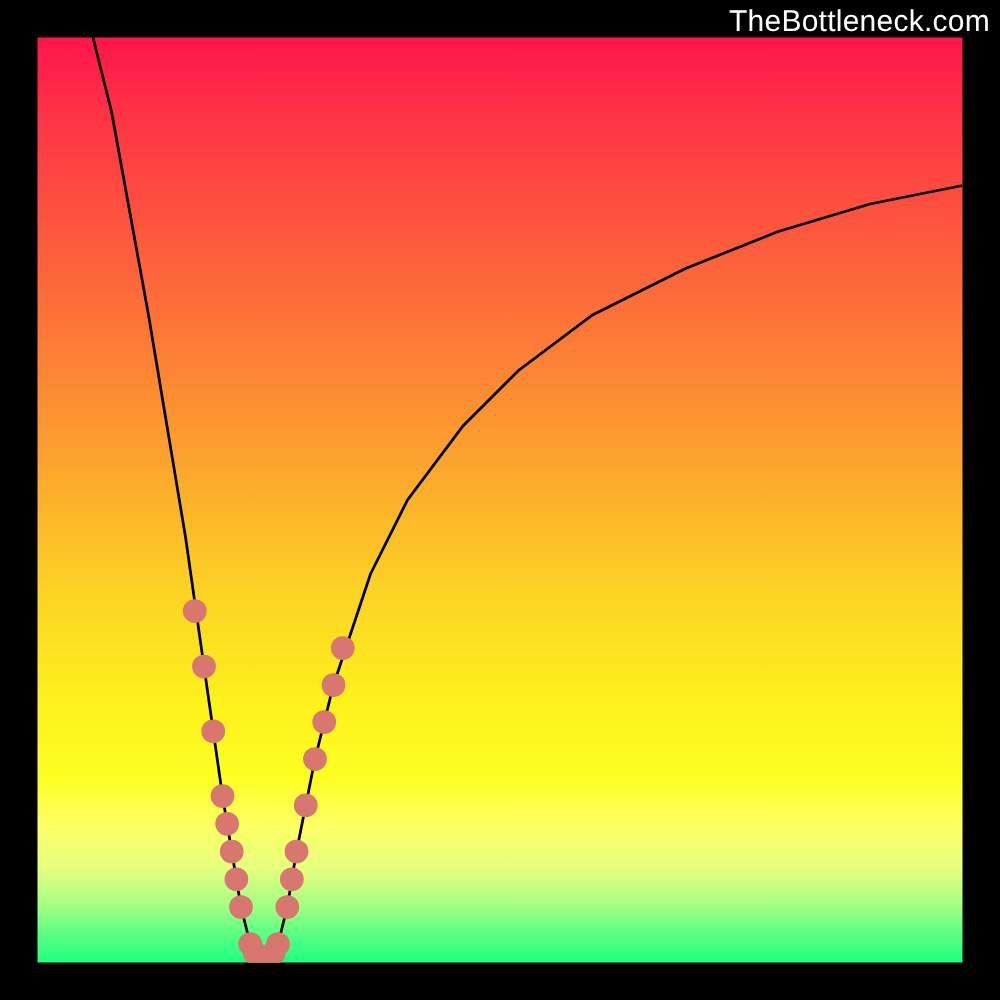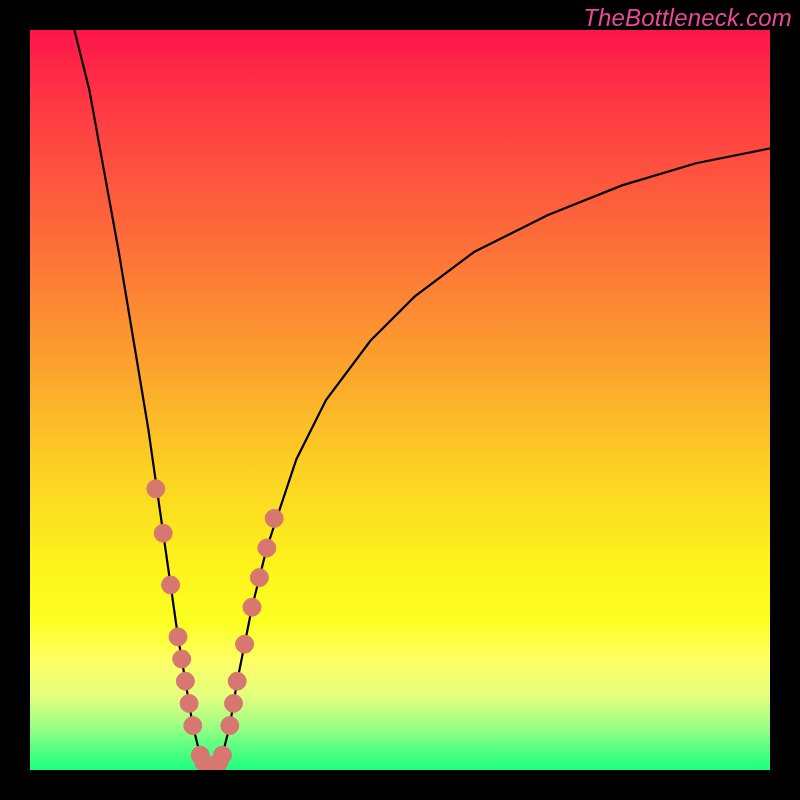--- a/index.html
+++ b/index.html
@@ -37,26 +37,25 @@
       #e4ff7f 90%,
       #9fff83 94%,
       #58ff82 97%,
       #1eff7e 100%
     );
   }
   .watermark {
     position: absolute;
     top: 4px;
     right: 8px;
-    color: #ec4899;
+    color: #ffffff;
     font-size: 24px;
     font-weight: 500;
     letter-spacing: 0.2px;
     user-select: none;
-    font-style: italic;
   }
   svg.overlay {
     position: absolute;
     left: 30px;
     top: 30px;
     width: 740px;
     height: 740px;
     pointer-events: none;
   }
 </style>

